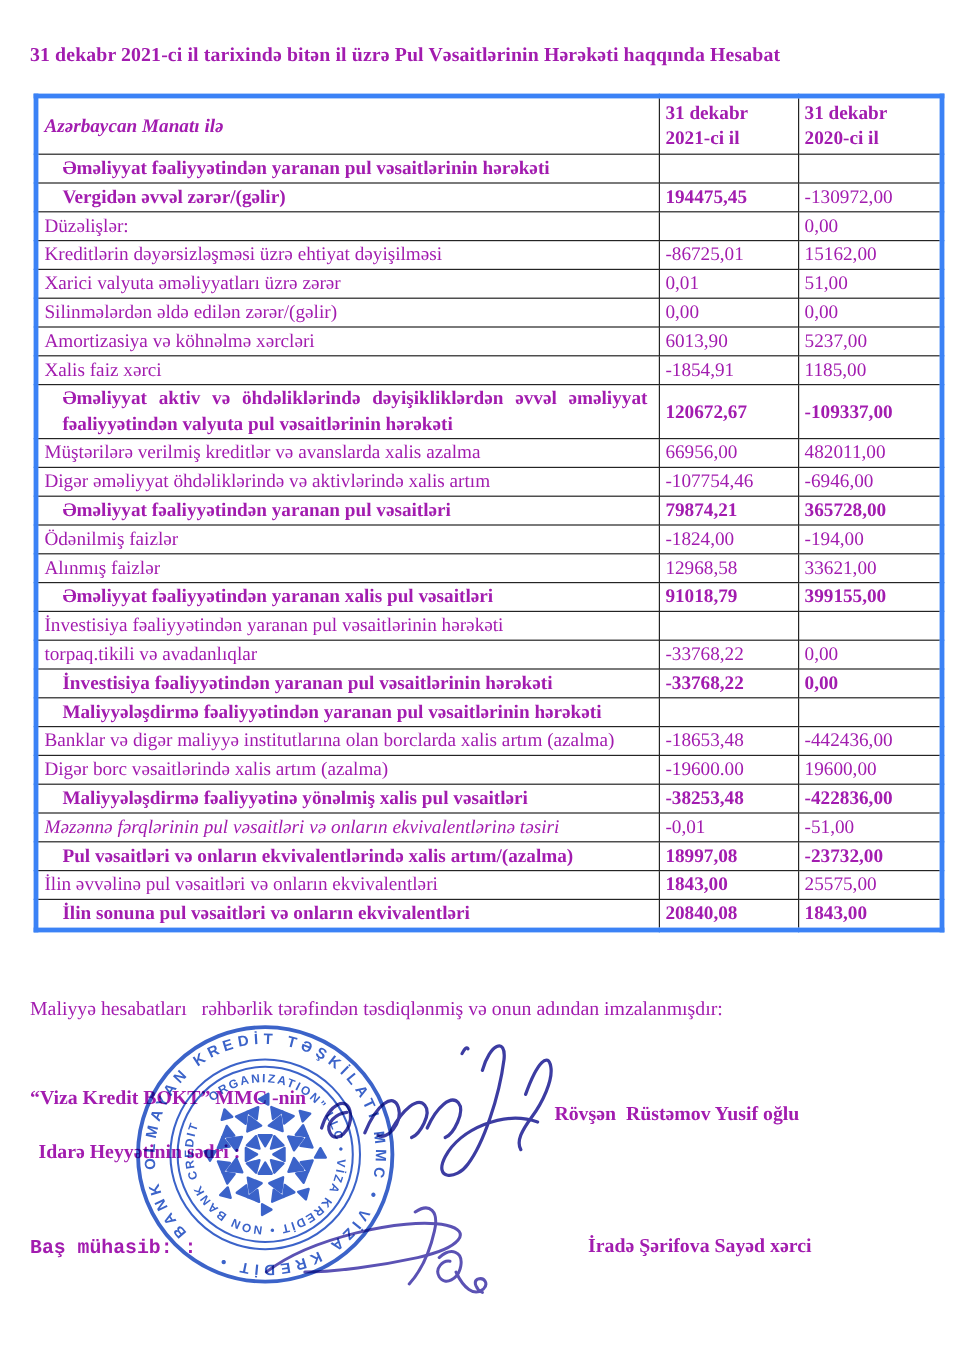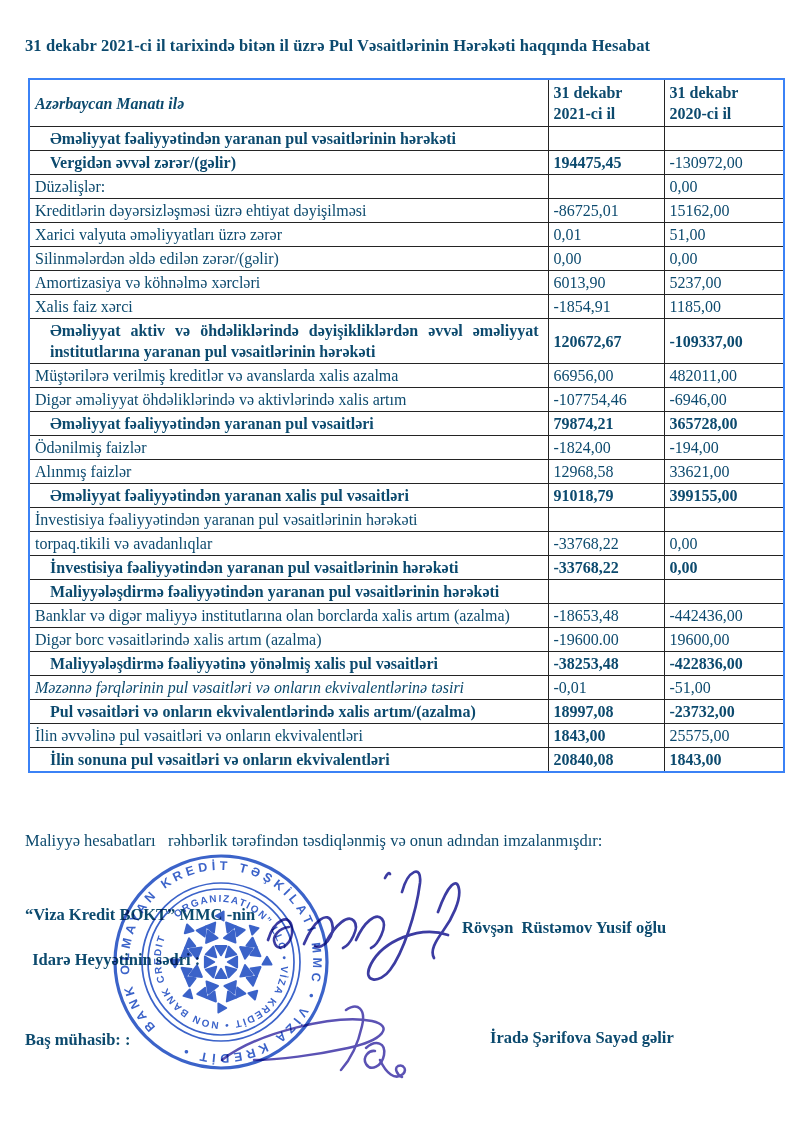--- a/index.html
+++ b/index.html
@@ -1,37 +1,37 @@
 <!DOCTYPE html>
 <html><head>
 <meta charset="utf-8">
 <style>
   html,body{margin:0;padding:0;background:#ffffff;}
   .page{position:relative;width:800px;height:1127px;background:#fff;overflow:hidden;
-        font-family:"Liberation Serif", serif;color:#0c4a6e;}
+        font-family:"Liberation Serif", serif;color:#a21caf;}
   .doc-title{position:absolute;left:25px;top:36px;width:760px;font-size:16.5px;font-weight:bold;
              letter-spacing:.1px;}
   table.cf{position:absolute;left:28px;top:78px;width:755px;border-collapse:collapse;
-           border:2px solid #3b82f6;table-layout:fixed;}
+           border:4px solid #3b82f6;table-layout:fixed;}
   table.cf td, table.cf th{border:1px solid #242424;vertical-align:middle;
            font-size:16px;line-height:21px;padding:1px 5px;}
   th.hdr-left{font-style:italic;font-weight:bold;text-align:left;padding-left:9px;height:44px;}
   th.hdr-col{font-weight:bold;text-align:left;font-size:16.5px;line-height:21px;padding:2px 8px;}
   td.lbl{text-align:left;padding-left:7px;}
   td.val{text-align:left;font-size:15px;}
   tr.b td.lbl{font-weight:bold;padding-left:20px;}
   td.v-b{font-weight:bold;}
   tr.i td.lbl{font-style:italic;}
   tr.j td.lbl{text-align:justify;padding-right:9px;}
   .approval{position:absolute;left:25px;top:831px;width:760px;font-size:16.5px;white-space:pre-wrap;}
   .company-line{position:absolute;left:25px;top:905px;font-size:16.5px;font-weight:bold;z-index:3;}
   .role-line{position:absolute;font-size:16.5px;font-weight:bold;z-index:3;white-space:pre;}
   .chairman-label{left:28px;top:950px;}
   .chairman-name{left:462px;top:918px;}
-  .accountant-label{left:25px;top:1030px;}
+  .accountant-label{left:25px;top:1030px;font-family:Liberation Mono, monospace;}
   .accountant-name{left:490px;top:1028px;}
   .stamp{position:absolute;left:110px;top:851px;width:222px;height:222px;z-index:4;
          mix-blend-mode:multiply;opacity:.92;}
   .stamp text{font-family:"Liberation Sans", sans-serif;font-weight:bold;}
   .sig{position:absolute;z-index:5;mix-blend-mode:multiply;}
   .sig1{left:252px;top:856px;}
   .sig2{left:208px;top:996px;}
 </style>
 </head>
 <body>
@@ -88,21 +88,21 @@
           <td class="lbl">Amortizasiya və köhnəlmə xərcləri</td>
           <td class="val">6013,90</td>
           <td class="val">5237,00</td>
         </tr>
         <tr class="">
           <td class="lbl">Xalis faiz xərci</td>
           <td class="val">-1854,91</td>
           <td class="val">1185,00</td>
         </tr>
         <tr class="b j">
-          <td class="lbl">Əməliyyat aktiv və öhdəliklərində dəyişikliklərdən əvvəl əməliyyat institutlarına yaranan pul vəsaitlərinin hərəkəti</td>
+          <td class="lbl">Əməliyyat aktiv və öhdəliklərində dəyişikliklərdən əvvəl əməliyyat fəaliyyətindən valyuta pul vəsaitlərinin hərəkəti</td>
           <td class="val v-b">120672,67</td>
           <td class="val v-b">-109337,00</td>
         </tr>
         <tr class="">
           <td class="lbl">Müştərilərə verilmiş kreditlər və avanslarda xalis azalma</td>
           <td class="val">66956,00</td>
           <td class="val">482011,00</td>
         </tr>
         <tr class="">
           <td class="lbl">Digər əməliyyat öhdəliklərində və aktivlərində xalis artım</td>
@@ -186,21 +186,21 @@
         </tr>
       </tbody>
   </table>
 
   <div class="approval">Maliyyə hesabatları   rəhbərlik tərəfindən təsdiqlənmiş və onun adından imzalanmışdır:</div>
 
   <div class="company-line">“Viza Kredit BOKT” MMC -nin</div>
   <div class="role-line chairman-label"> Idarə Heyyətinin sədri :</div>
   <div class="role-line chairman-name">Rövşən  Rüstəmov Yusif oğlu</div>
   <div class="role-line accountant-label">Baş mühasib: :</div>
-  <div class="role-line accountant-name">İradə Şərifova Sayəd gəlir</div>
+  <div class="role-line accountant-name">İradə Şərifova Sayəd xərci</div>
 
   <svg class="stamp" viewBox="0 0 222 222">
     <defs>
       <path id="outerTextPath" d="M 45.9 176.1 A 92 92 0 0 1 176.1 45.9 A 92 92 0 0 1 45.9 176.1" fill="none"></path>
       <path id="innerTextPath" d="M 67.2 67.2 A 62 62 0 0 1 154.8 154.8 A 62 62 0 0 1 67.2 67.2" fill="none"></path>
     </defs>
     <circle cx="111" cy="111" r="106" fill="none" stroke="#2a55c5" stroke-width="3.2"></circle>
     <circle cx="111" cy="111" r="79" fill="none" stroke="#2a55c5" stroke-width="1.7"></circle>
     <circle cx="111" cy="111" r="73" fill="none" stroke="#2a55c5" stroke-width="1.7"></circle>
     <text font-size="12.5" letter-spacing="4" fill="#2a55c5">

